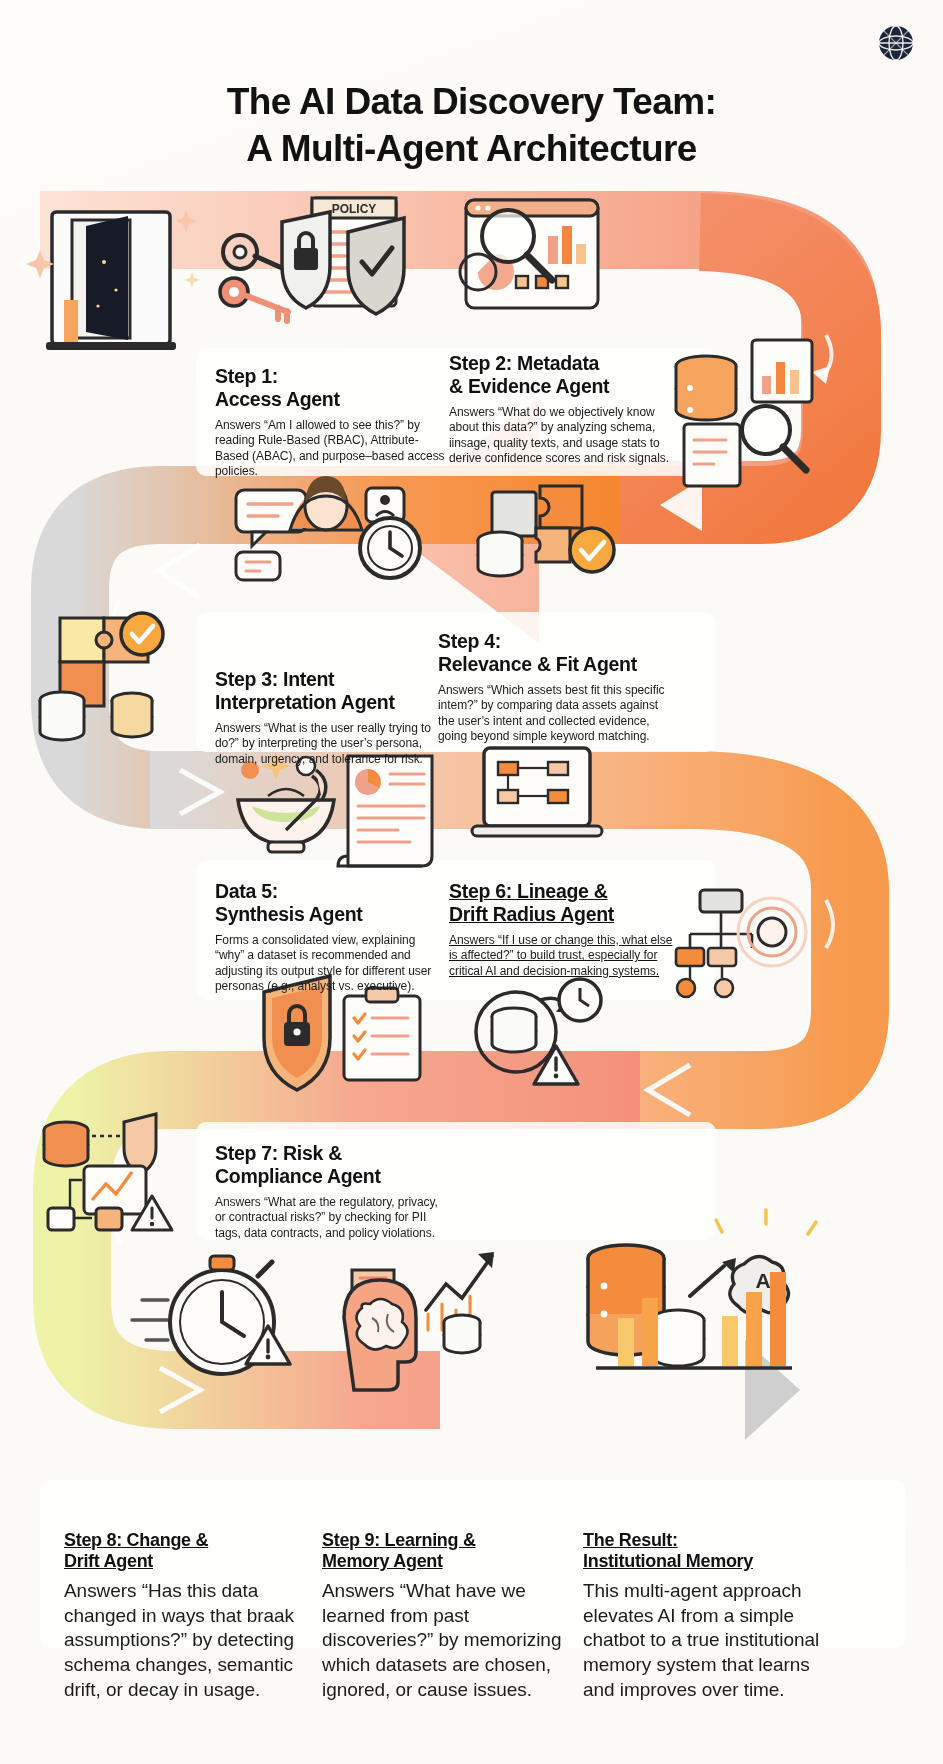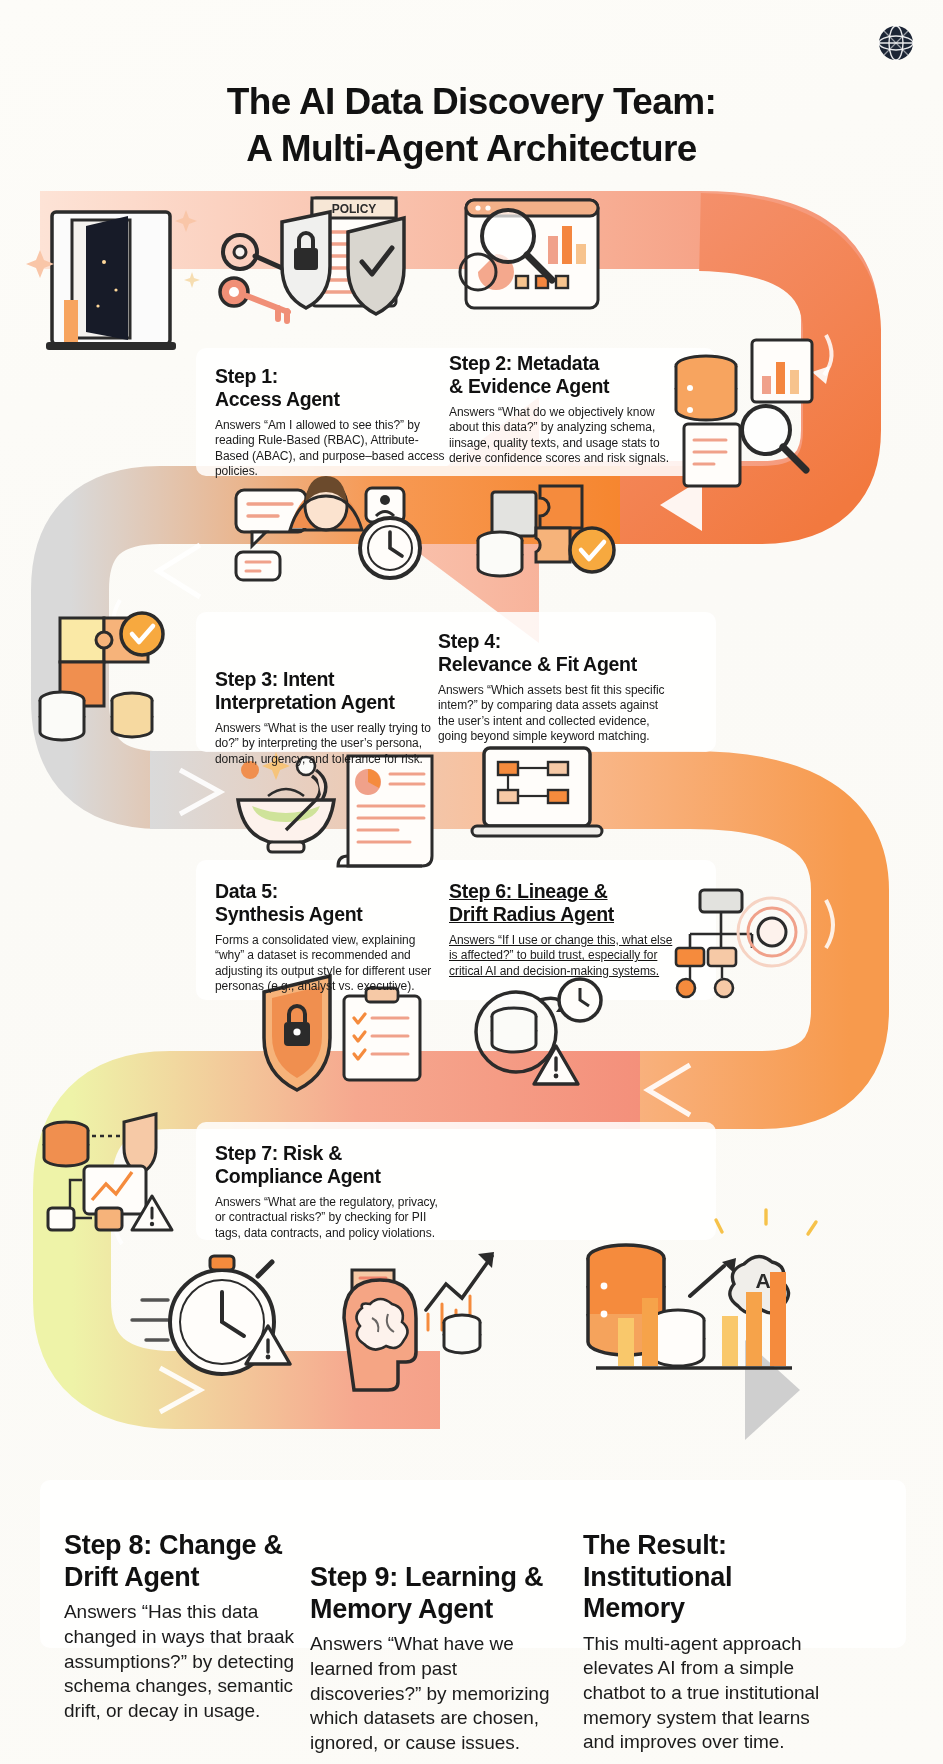--- a/index.html
+++ b/index.html
@@ -28,21 +28,21 @@
   .step { width: 232px; }
   .step h3 {
     font-size: 19.5px; font-weight: bold; line-height: 1.17;
     color: #111111; letter-spacing: -0.3px; margin-bottom: 7px;
   }
   .step p {
     font-size: 12px; line-height: 1.30; color: #1b1b1b;
     letter-spacing: -0.05px;
   }
   .step.wide { width: 248px; }
-  .step.wide h3 { font-size: 27px; }
+  .step.wide h3 { font-size: 18px; text-decoration: underline; }
   .step.wide p { font-size: 19px; }
 </style>
 </head>
 <body>
 
 <div id="canvas">
 
   <svg class="svg-layer" viewBox="0 0 943 1764">
     <defs>
       <linearGradient id="g1" x1="0" y1="0" x2="1" y2="0">
@@ -500,21 +500,21 @@
   </div>
 
   <div class="abs step wide" style="top:1530px; left:64px;">
     <h3>
       <span>Step 8: Change &amp;</span><br>
       <span>Drift Agent</span>
     </h3>
     <p>Answers “Has this data changed in ways that braak assumptions?” by detecting schema changes, semantic drift, or decay in usage.</p>
   </div>
 
-  <div class="abs step wide" style="top:1530px; left:310px;margin-top:32px;">
+  <div class="abs step wide" style="top:1530px; left:322px;">
     <h3>
       <span>Step 9: Learning &amp;</span><br>
       <span>Memory Agent</span>
     </h3>
     <p>Answers “What have we learned from past discoveries?” by memorizing which datasets are chosen, ignored, or cause issues.</p>
   </div>
 
   <div class="abs step wide" style="top:1530px; left:583px;">
     <h3>
       <span>The Result:</span><br>

